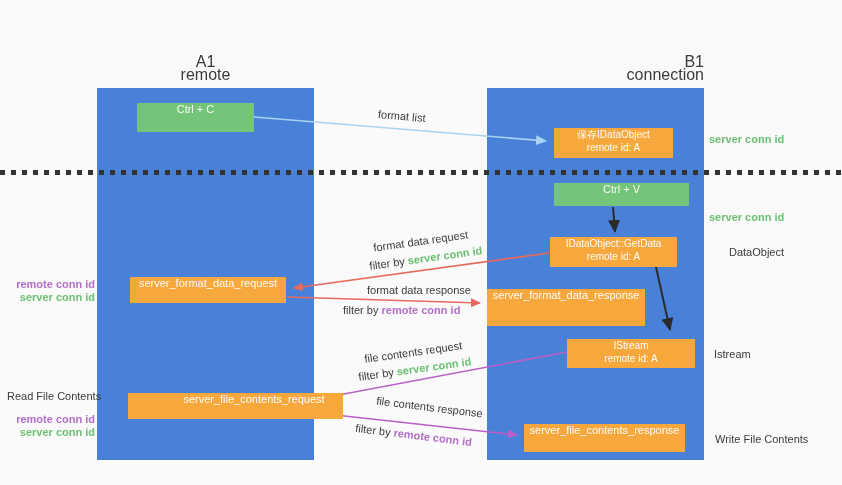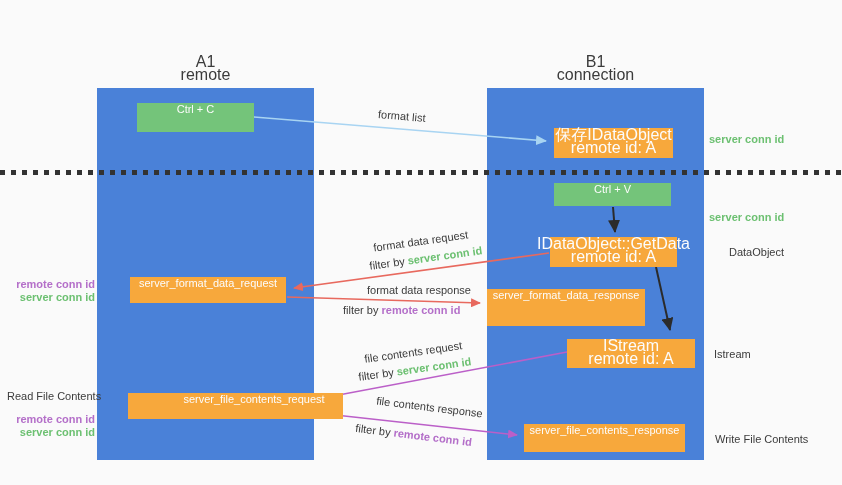--- a/index.html
+++ b/index.html
@@ -3,44 +3,44 @@
 <meta charset="utf-8">
 <style>
   html,body{margin:0;padding:0;}
   .canvas{
     position:relative;width:842px;height:485px;background:#fafafa;overflow:hidden;
     font-family:"Liberation Sans",sans-serif;color:#3b3b3b;
   }
   .title{position:absolute;left:363px;top:9px;font-size:15px;line-height:18px;color:#3b3b3b;z-index:5;}
   .lane-header{position:absolute;top:55px;text-align:center;font-size:16px;line-height:13px;z-index:5;}
   .lane-header.left{left:97px;width:217px;}
-  .lane-header.right{left:487px;width:217px;}
+  .lane-header.right{left:487px;width:217px;text-align:right;}
   .lane-bar{position:absolute;top:88px;width:217px;height:372px;background:#4a81d8;z-index:1;}
   .lane-bar.left{left:97px;}
   .lane-bar.right{left:487px;}
   .dotted-line{
     position:absolute;left:0;top:170px;width:842px;height:5px;z-index:3;
     background:repeating-linear-gradient(to right,#333 0 5px,transparent 5px 11px);
   }
   .box{
     position:absolute;display:flex;flex-direction:column;align-items:center;justify-content:flex-start;
     color:#fcfcfc;text-align:center;z-index:4;font-size:11px;line-height:13px;
   }
-  .box.two-line{font-size:16px;}
+  .box.two-line{font-size:10px;}
   .green{background:#74c47a;}
   .orange{background:#f7a83c;}
   .lbl{position:absolute;font-size:11px;color:#3b3b3b;white-space:nowrap;z-index:5;}
   .bold-green{color:#6cc071;font-weight:bold;}
   .bold-purple{color:#b46fc9;font-weight:bold;}
   .right-align{text-align:right;width:95px;left:0;line-height:13px;font-size:11px;}
   svg.arrows{position:absolute;left:0;top:0;z-index:2;pointer-events:none;}
   
   #ctrl-c{left:137px;top:103px;width:117px;height:29px;}
   #save-idata{left:554px;top:128px;width:119px;height:30px;}
-  #ctrl-v{left:554px;top:183px;width:117px;height:23px;}
+  #ctrl-v{left:554px;top:183px;width:135px;height:23px;}
   #getdata{left:550px;top:237px;width:127px;height:30px;}
   #fmt-req{left:130px;top:277px;width:156px;height:26px;}
   #fmt-resp{left:487px;top:289px;width:158px;height:37px;}
   #istream{left:567px;top:339px;width:128px;height:29px;}
   #file-req{left:128px;top:393px;width:178px;height:26px;padding-left:37px;}
   #file-resp{left:524px;top:424px;width:161px;height:28px;}
 </style>
 </head>
 <body>
 

